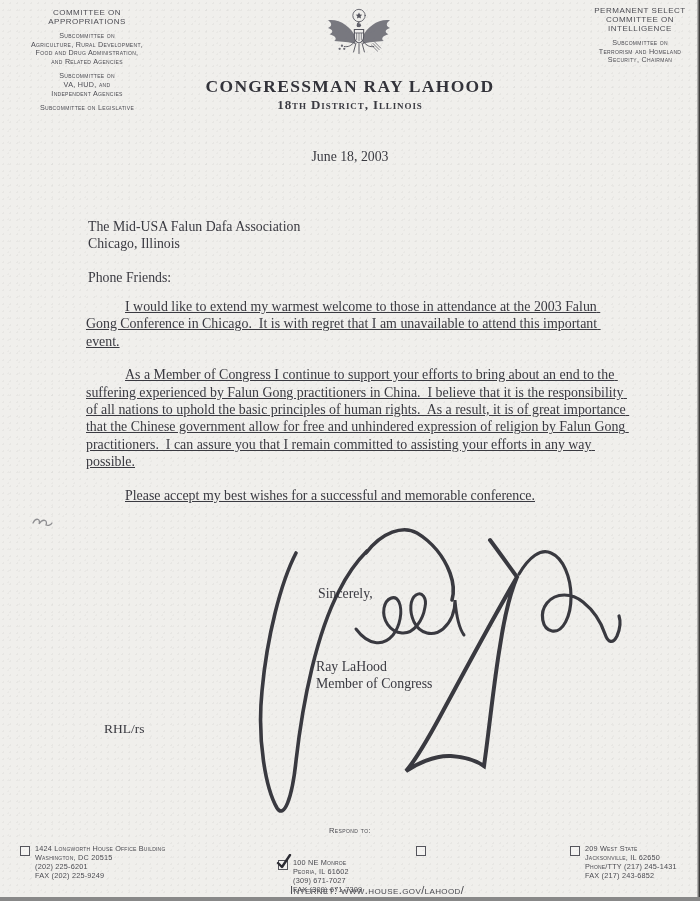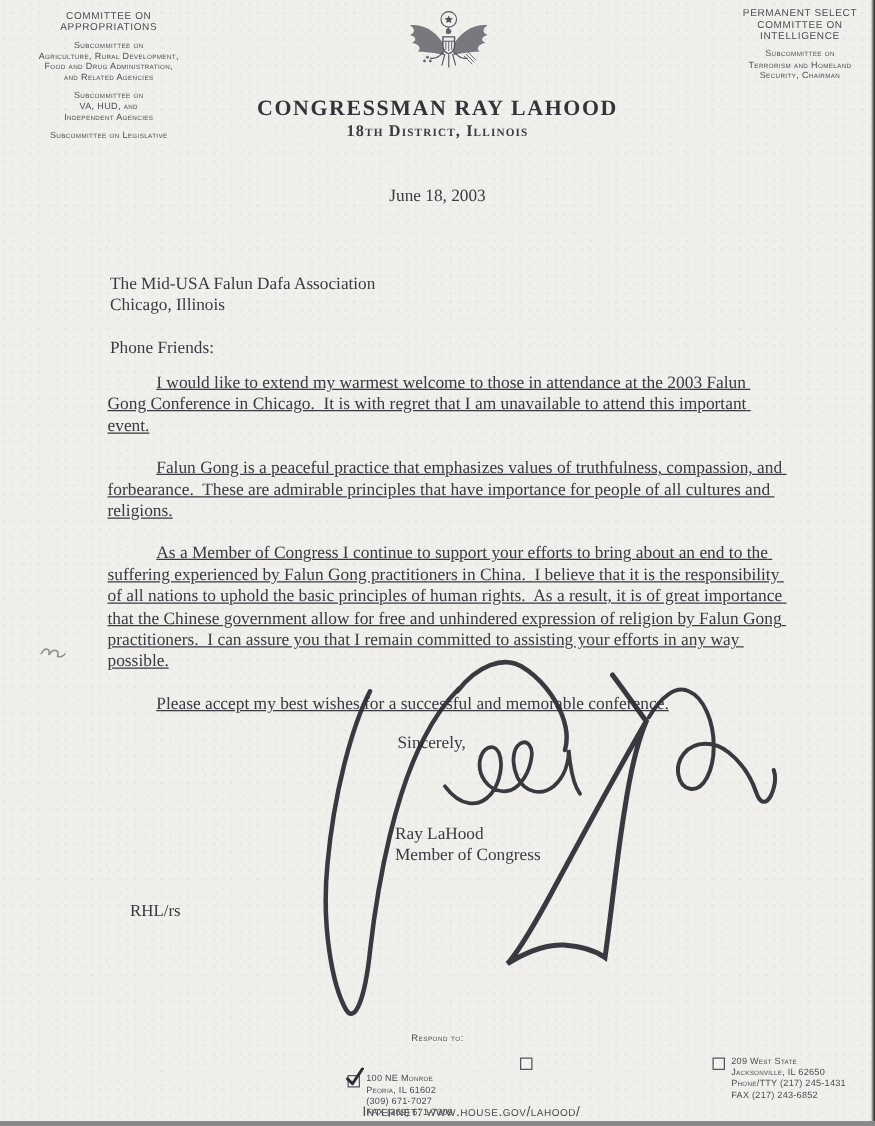--- a/index.html
+++ b/index.html
@@ -114,21 +114,20 @@
 
   <div class="recipient">
     <div>The Mid-USA Falun Dafa Association</div>
     <div>Chicago, Illinois</div>
   </div>
 
   <div class="salutation">Phone Friends:</div>
 
   <div class="body-block">
     <p>I would like to extend my warmest welcome to those in attendance at the 2003 Falun Gong Conference in Chicago.  It is with regret that I am unavailable to attend this important event.</p>
-    <p>Falun Gong is a peaceful practice that emphasizes values of truthfulness, compassion, and forbearance.  These are admirable principles that have importance for people of all cultures and religions.</p>
     <p>As a Member of Congress I continue to support your efforts to bring about an end to the suffering experienced by Falun Gong practitioners in China.  I believe that it is the responsibility of all nations to uphold the basic principles of human rights.  As a result, it is of great importance that the Chinese government allow for free and unhindered expression of religion by Falun Gong practitioners.  I can assure you that I remain committed to assisting your efforts in any way possible.</p>
     <p>Please accept my best wishes for a successful and memorable conference.</p>
   </div>
 
   <div class="closing">Sincerely,</div>
 
   <div class="signer">
     <div>Ray LaHood</div>
     <div>Member of Congress</div>
   </div>
@@ -141,20 +140,29 @@
       <path d="M 366 553 C 382 532 403 525 417 533 C 432 542 444 557 450 573 C 454 584 454 593 452 600"></path>
       <path d="M 356 629 C 368 645 383 647 393 635 C 400 626 403 611 399 602 C 395 594 386 598 384 608 C 382 620 390 632 402 633 C 414 634 423 620 425 607 C 427 598 422 591 416 595 C 410 599 409 611 414 622 C 420 634 433 637 443 629 C 451 622 455 611 455 600 C 456 612 458 627 464 635" stroke-width="3"></path>
       <path d="M 490 540 C 499 552 509 566 517 577 C 500 606 470 661 443 711 C 428 739 413 763 406 771 C 415 765 434 755 451 756 C 465 757 477 761 484 766 C 489 731 494 681 500 646 C 505 613 511 591 517 577" stroke-width="4"></path>
       <path d="M 519 574 C 529 557 541 548 551 553 C 563 558 571 577 571 597 C 571 616 563 633 552 631 C 542 629 539 613 547 603 C 556 592 572 593 583 602 C 593 610 601 622 605 634 C 608 643 613 644 617 636 C 620 629 621 622 619 616" stroke-width="3.2"></path>
     </g>
     <path d="M 33 523 C 36 517 41 519 39 524 C 43 518 48 520 46 525 C 48 526 51 525 52 523" fill="none" stroke="#8f8f92" stroke-width="1.3" stroke-linecap="round"></path>
   </svg>
 
   <div class="respond">Respond to:</div>
 
+  <div class="office o1">
+    <span class="box"></span>
+    <span class="lines">
+      <div>1424 Longworth House Office Building</div>
+      <div>Washington, DC 20515</div>
+      <div>(202) 225-6201</div>
+      <div>FAX (202) 225-9249</div>
+    </span>
+  </div>
 
   <div class="office o2">
     <span class="box">
       <svg class="check" viewBox="0 0 16 16">
         <path d="M2 9 L6 13 L14 1" fill="none" stroke="#2c2c33" stroke-width="2.4" stroke-linecap="round" stroke-linejoin="round"></path>
       </svg>
     </span>
     <span class="lines">
       <div>100 NE Monroe</div>
       <div>Peoria, IL 61602</div>

